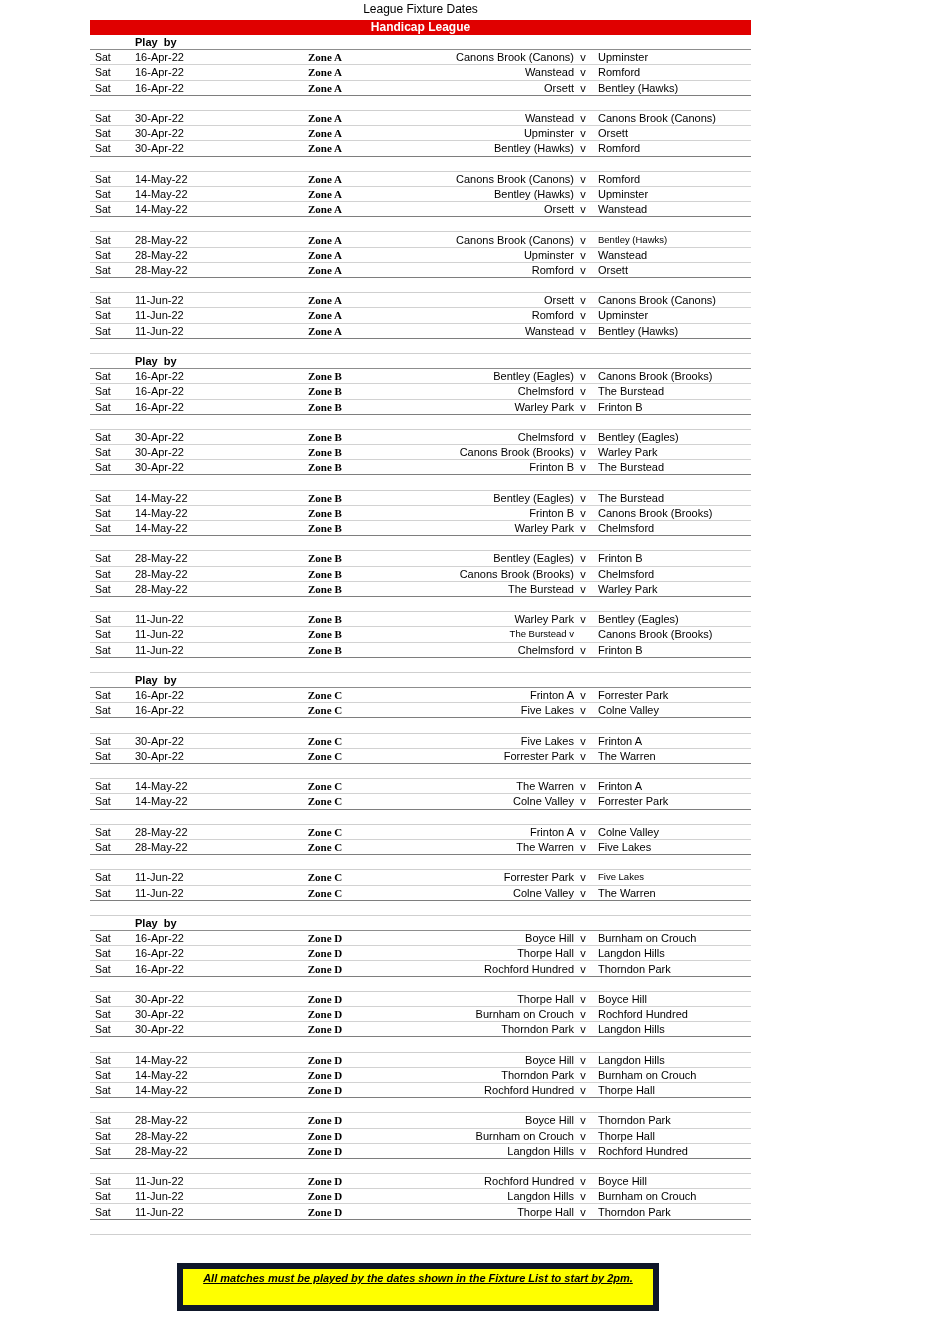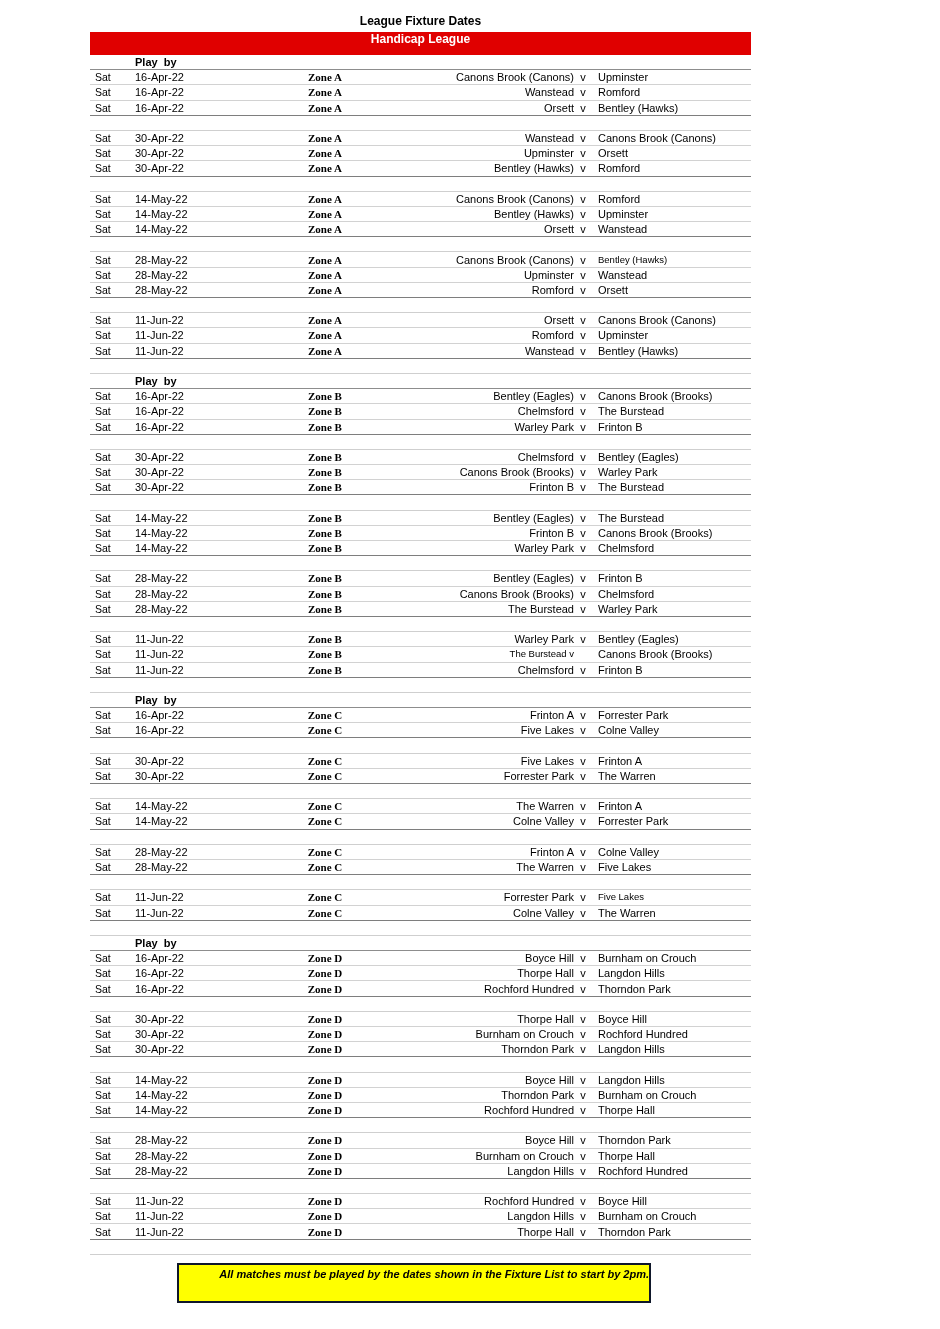--- a/index.html
+++ b/index.html
@@ -1,41 +1,41 @@
 <!DOCTYPE html>
 <html><head>
 <meta charset="utf-8">
 <style>
   html,body{margin:0;padding:0;background:#ffffff;}
   .page{position:relative;width:940px;height:1329px;background:#ffffff;
         font-family:"Liberation Sans", sans-serif;color:#000;overflow:hidden;}
   .content{position:absolute;left:90px;top:0;width:661px;}
   .doc-title{margin-top:17px;text-align:center;font-size:18px;line-height:20px;font-weight:bold;}
-  .doc-subtitle{margin-top:15px;text-align:center;font-size:12px;line-height:13px;font-weight:bold;}
-  .banner{margin-top:4px;height:23px;line-height:15px;text-align:center;
+  .doc-subtitle{margin-top:3px;text-align:center;font-size:12px;line-height:13px;font-weight:normal;}
+  .banner{margin-top:4px;height:15px;line-height:15px;text-align:center;
           font-size:12px;font-weight:bold;}
   .rows{width:661px;}
   .row{display:flex;height:15.2px;box-sizing:border-box;align-items:center;}
   .row.fixture{border-bottom:1px solid #d2d2d2;}
   .row.fixture.group-end{border-bottom:1px solid #7e7e7e;}
   .row.playby{border-bottom:1px solid #8d8d8d;}
   .row.spacer{border-bottom:1px solid #cfcfcf;}
   .c{box-sizing:border-box;font-size:11px;line-height:14px;white-space:nowrap;overflow:visible;}
   .c.day{width:45px;padding-left:5px;font-size:10.5px;}
   .c.date{width:95px;}
   .c.zone{width:190px;text-align:center;font-weight:bold;font-family:Liberation Serif, serif;}
   .c.home{width:154px;text-align:right;}
   .c.vcol{width:18px;text-align:center;}
   .c.away{width:159px;padding-left:6px;text-align:left;}
   .c .small, .c.small{font-size:9.5px;}
   .playby .date{font-weight:bold;white-space:pre;}
   .footer-note{position:absolute;left:87px;top:1263px;width:470px;height:34px;
-               border:2px solid #0f172a;box-sizing:content-box;
+               border:6px solid #0f172a;box-sizing:content-box;
                font-size:11px;line-height:15px;font-weight:bold;font-style:italic;
-               text-align:right;padding-top:2px;}
+               text-align:center;padding-top:2px;text-decoration:underline;}
 </style>
 </head>
 <body>
 
 <div class="page">
   <div class="content">
     <div class="doc-subtitle">League Fixture Dates</div>
     <div class="banner" style="background: rgb(224, 0, 0); color: rgb(255, 255, 255);">Handicap League</div>
     <div class="rows">
         <div class="row playby">

